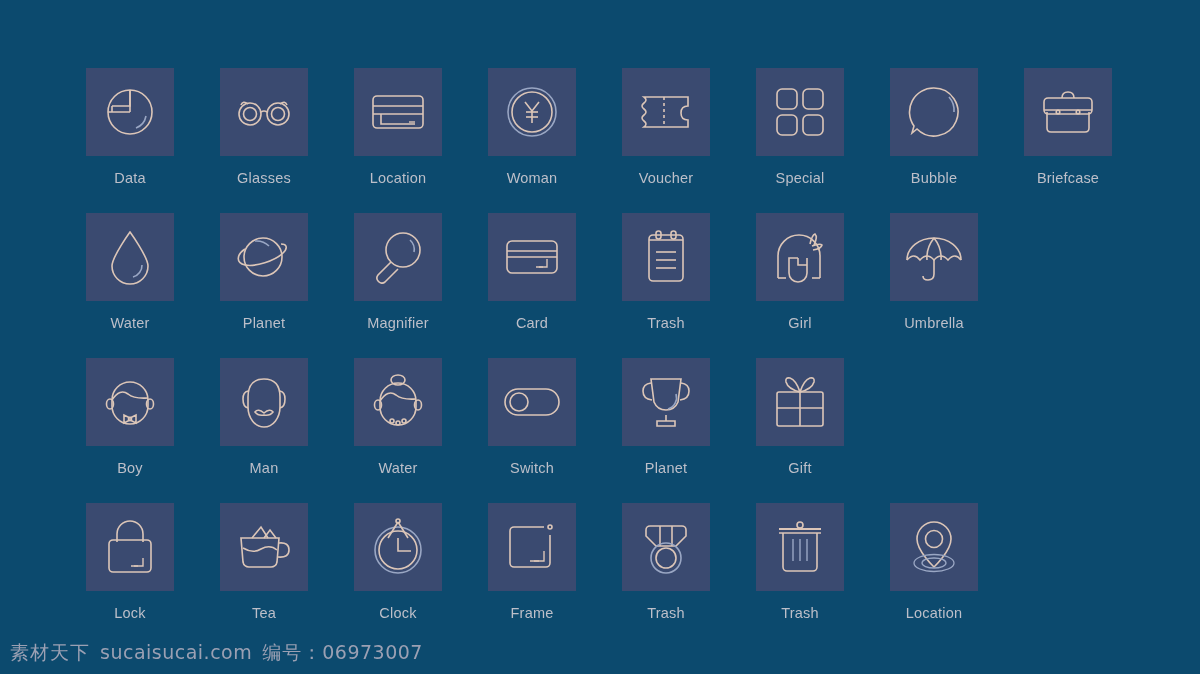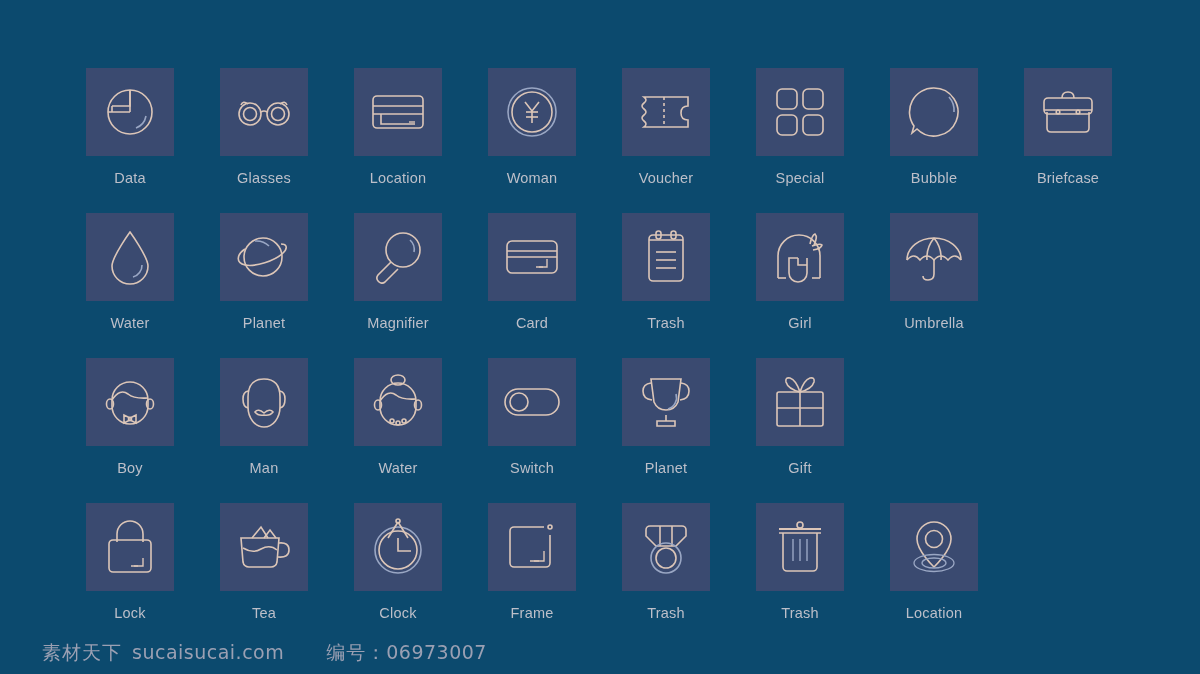--- a/index.html
+++ b/index.html
@@ -62,21 +62,21 @@
   .footer {
     position: absolute;
     left: 10px;
     bottom: 8px;
     font-size: 19px;
     color: #9ba0b3;
     letter-spacing: 0.5px;
     font-family: "DejaVu Sans", "Liberation Sans", sans-serif;
     white-space: nowrap;
   }
-  .footer .cn { letter-spacing: 1px; margin-left: 32px; }
+  .footer .cn { letter-spacing: 1px; }
   .footer .sep { display: inline-block; width: 10px; }
 </style>
 </head>
 <body>
 
 <div id="page">
 
   <div class="grid">
 
     <div class="row">

